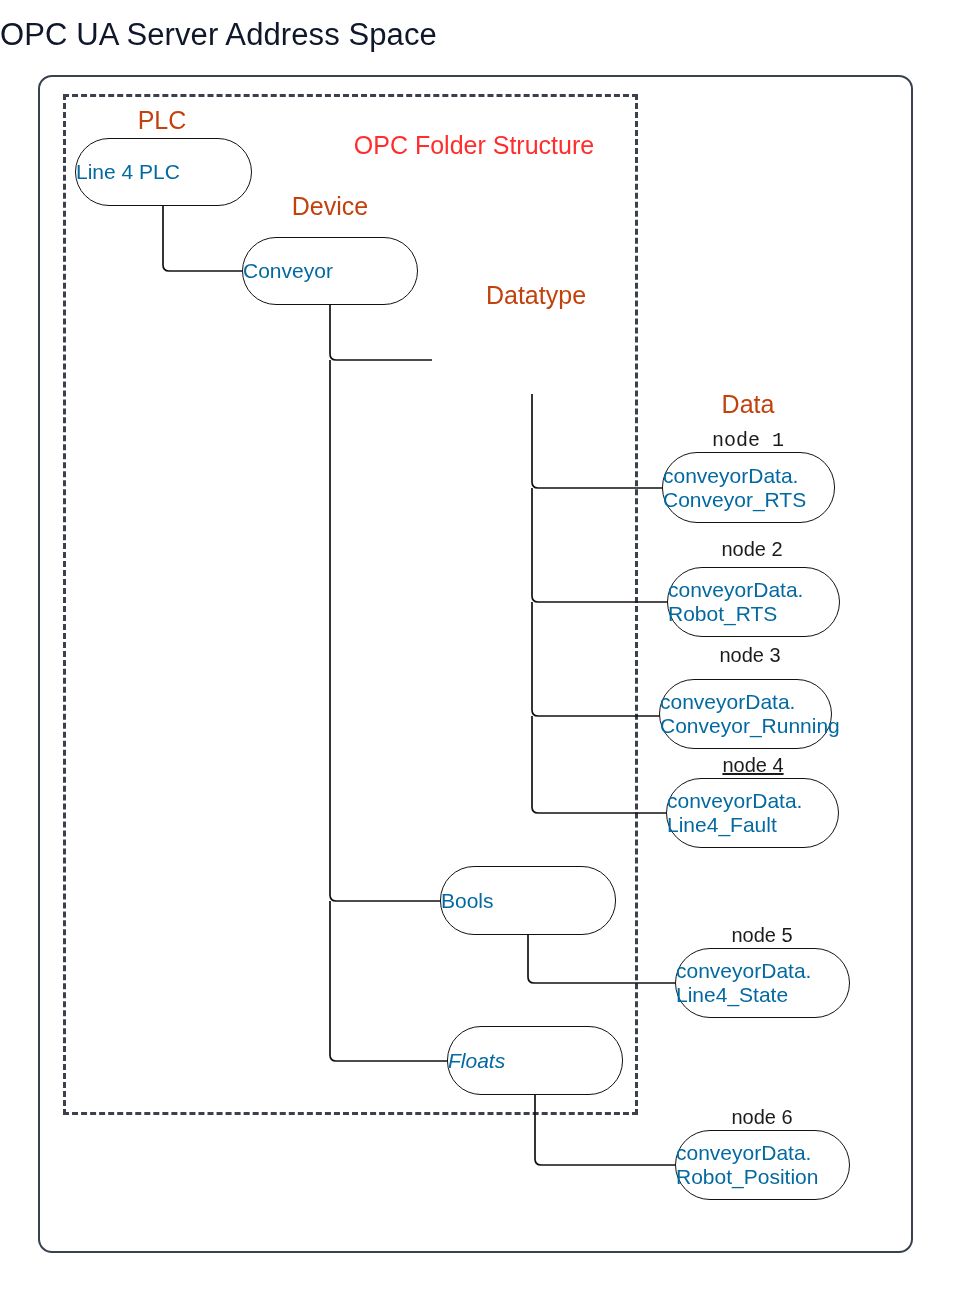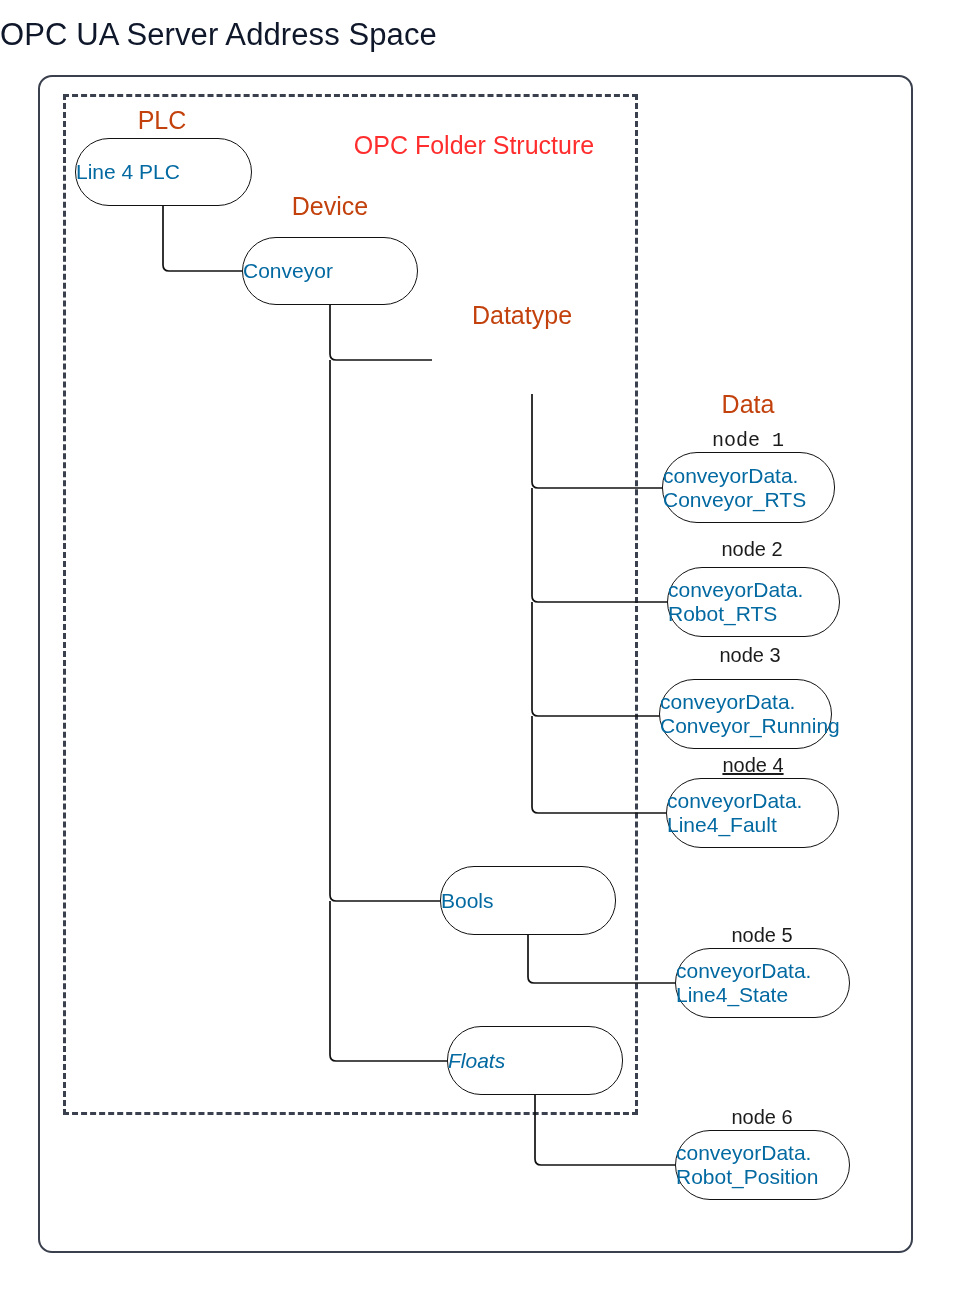--- a/index.html
+++ b/index.html
@@ -162,21 +162,21 @@
 
       <path d="M535,1095 L535,1159 Q535,1165 541,1165 L676,1165"></path>
     </g>
   </svg>
 
   <div class="layer-nodes">
 
     <div class="group-caption" style="left:162px; top:106px;">PLC</div>
     <div class="red-caption" style="left:434px; top:131px;margin-left:40px;">OPC Folder Structure</div>
     <div class="group-caption" style="left:330px; top:192px;">Device</div>
-    <div class="group-caption" style="left:522px; top:281px;margin-top:20px;">Datatype</div>
+    <div class="group-caption" style="left:536px; top:281px;">Datatype</div>
     <div class="group-caption" style="left:748px; top:390px;">Data</div>
 
     <div class="node-caption" style="left:748px; top:429px;font-family:Liberation Mono, monospace;">node 1</div>
     <div class="node-caption" style="left:752px; top:538px;">node 2</div>
     <div class="node-caption" style="left:750px; top:644px;">node 3</div>
     <div class="node-caption" style="left:753px; top:754px;text-decoration:underline;">node 4</div>
     <div class="node-caption" style="left:762px; top:924px;">node 5</div>
     <div class="node-caption" style="left:762px; top:1106px;">node 6</div>
 
     <div class="node folder" style="left:75px; top:138px; width:177px; height:68px;">

